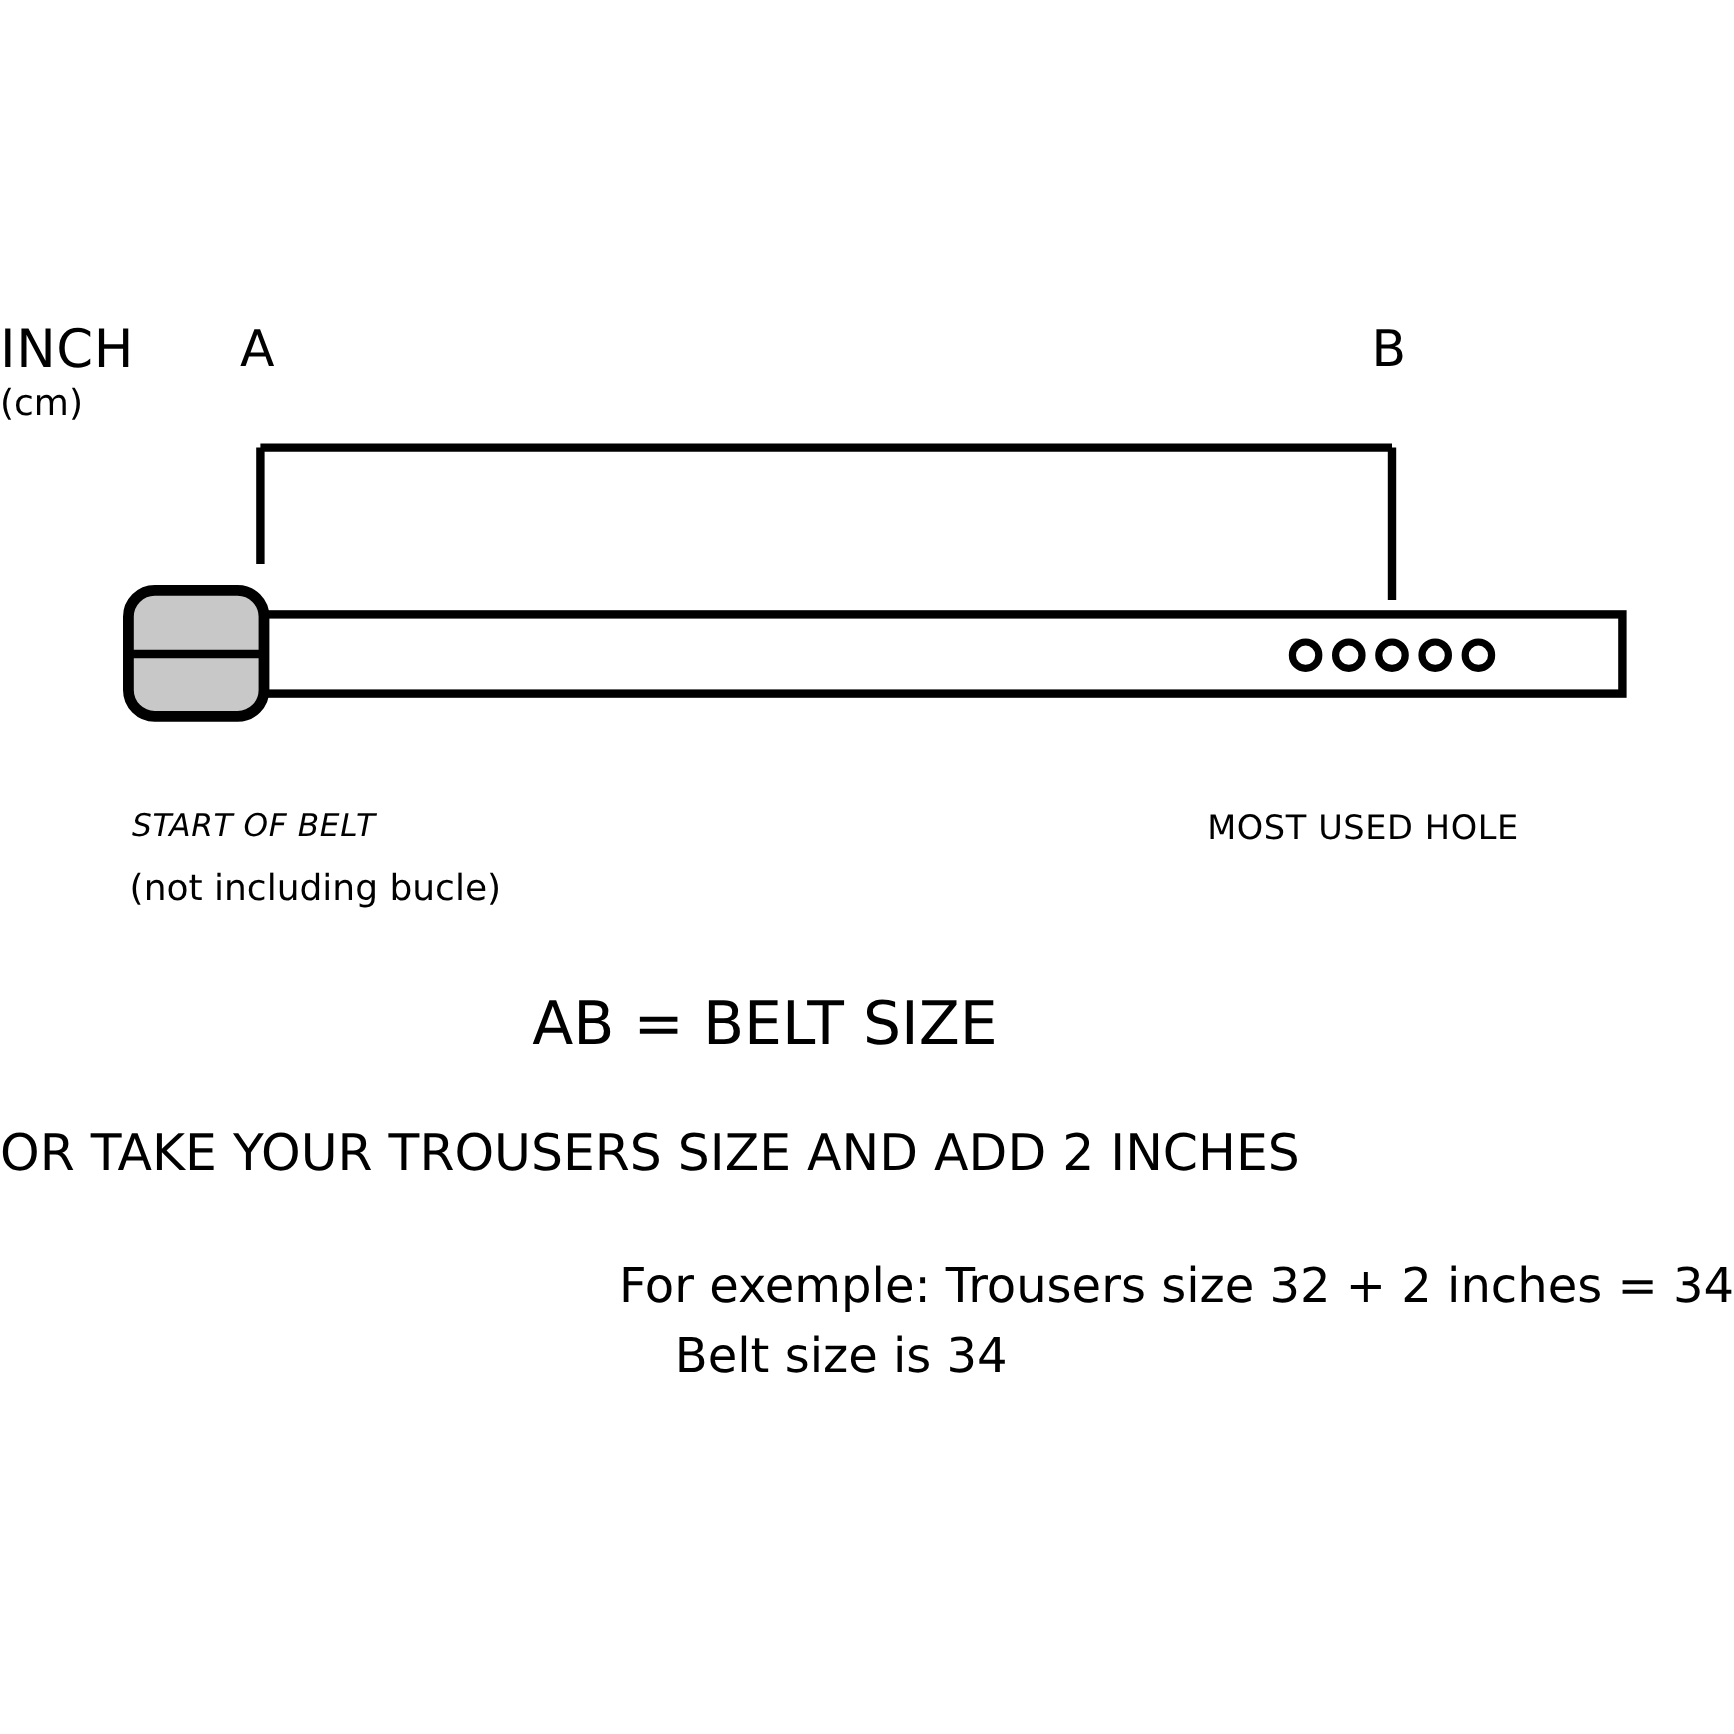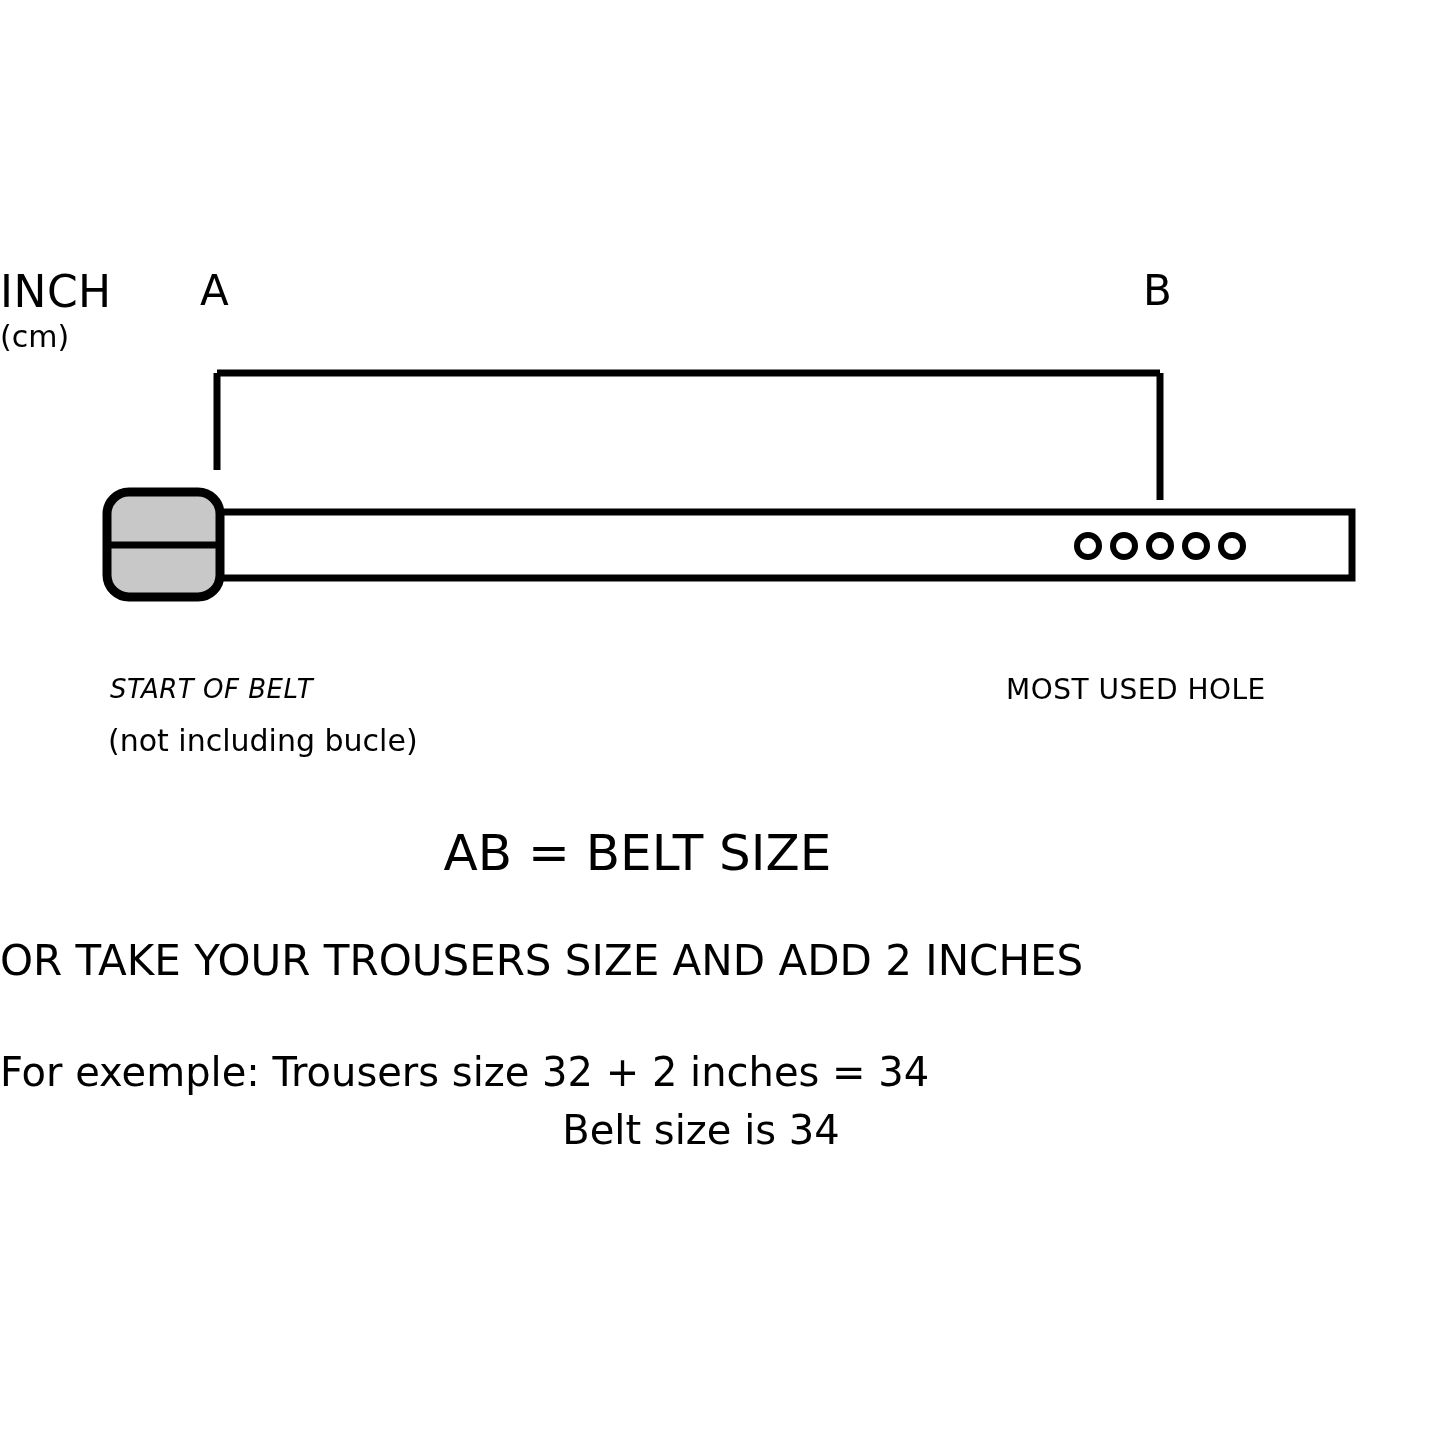--- a/index.html
+++ b/index.html
@@ -82,21 +82,21 @@
     left: 0;
     top: 940px;
     width: 1445px;
     text-align: left;
     font-size: 42px;
   }
   #line-example {
     left: 0;
     top: 1052px;
     width: 1445px;
-    text-align: left;
+    text-align: right;
     font-size: 40px;
   }
   #line-result {
     left: 0;
     top: 1110px;
     width: 1402px;
     text-align: center;
     font-size: 40px;
   }
   svg.art {

